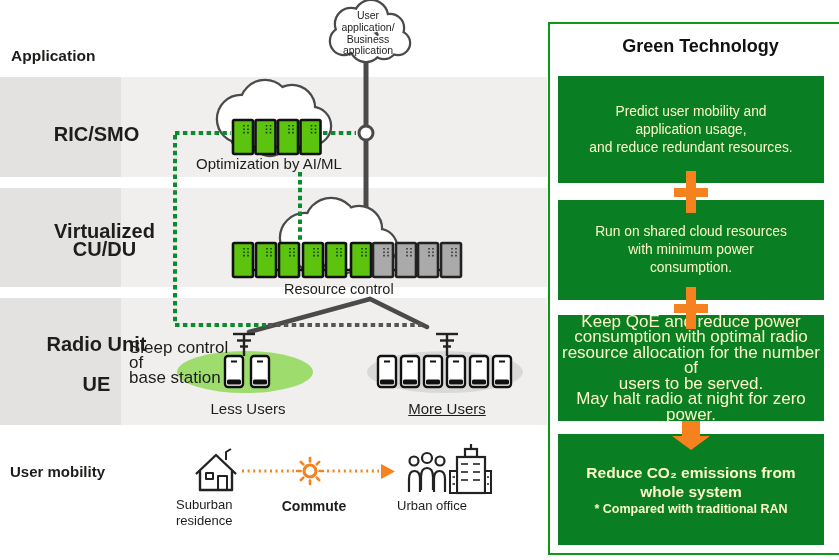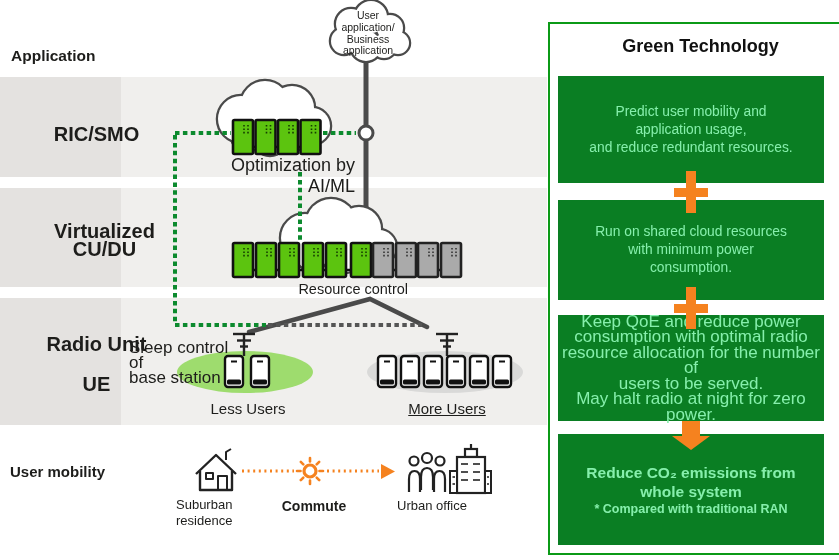--- a/index.html
+++ b/index.html
@@ -10,21 +10,21 @@
   .rowlabel{position:absolute;left:0;width:121px;text-align:center;font-weight:bold;
             font-size:20px;line-height:18px;white-space:pre-line;z-index:3;margin-left:36px;}
   .freelabel{position:absolute;z-index:3;}
   svg.overlay{position:absolute;left:0;top:0;z-index:2;}
   .txt{position:absolute;z-index:4;white-space:pre-line;}
   
   .panel{position:absolute;left:548px;top:22px;width:281px;height:529px;
          border:2px solid #0b9a17;background:#ffffff;z-index:5;padding-left:20px;}
   .panel-title{position:absolute;top:12px;left:0;width:100%;text-align:center;
                font-size:18px;font-weight:bold;color:#111;}
-  .gbox{position:absolute;left:8px;width:266px;background:#0a7e23;color:#86efac;
+  .gbox{position:absolute;left:8px;width:266px;background:#0a7e23;color:#fef9c3;
         display:flex;flex-direction:column;align-items:center;justify-content:center;
         text-align:center;white-space:pre-line;}
   .gbox .big{font-size:13.8px;line-height:18px;}
   .gbox .small{font-size:17px;line-height:15.5px;}
   .gbox .b4title{font-size:15.5px;line-height:19px;font-weight:bold;}
   .gbox .b4note{font-size:12.5px;line-height:16px;font-weight:bold;}
   .plus{position:absolute;left:124px;width:34px;height:42px;z-index:7;}
   .plus::before{content:"";position:absolute;left:0;top:16.5px;width:34px;height:9px;background:#f5821f;}
   .plus::after{content:"";position:absolute;left:12px;top:0;width:10px;height:42px;background:#f5821f;}
   .arrow-shaft{position:absolute;left:132px;top:397px;width:18px;height:15px;background:#f5821f;z-index:7;}
@@ -307,22 +307,22 @@
         <line x1="487" y1="477" x2="489" y2="477"></line>
           <line x1="487" y1="484" x2="489" y2="484"></line>
       </g>
     </g>
   </svg>
 
   <div class="txt" style="left:331px;top:10px;width:74px;text-align:center;font-size:10.5px;line-height:11.8px;">User
 application/
 Business
 application</div>
-  <div class="txt" style="left:183px;top:155px;width:172px;text-align:right;font-size:18px;">Optimization by AI/ML</div>
-  <div class="txt" style="left:284px;top:281px;width:124px;text-align:right;font-size:14.5px;">Resource control</div>
+  <div class="txt" style="left:183px;top:155px;width:172px;text-align:center;font-size:15px;">Optimization by AI/ML</div>
+  <div class="txt" style="left:284px;top:281px;width:124px;text-align:left;font-size:14.5px;">Resource control</div>
   <div class="txt" style="left:129px;top:340px;width:110px;font-size:17px;line-height:15px;">Sleep control of
 base station</div>
   <div class="txt" style="left:198px;top:400px;width:100px;text-align:center;font-size:15px;">Less Users</div>
   <div class="txt" style="left:397px;top:400px;width:100px;text-align:center;font-size:15px;text-decoration:underline;">More Users</div>
   <div class="txt" style="left:176px;top:497px;width:72px;text-align:left;font-size:13px;line-height:15.5px;">Suburban
 residence</div>
   <div class="txt" style="left:277px;top:498px;width:74px;text-align:center;font-size:14px;font-weight:bold;">Commute</div>
   <div class="txt" style="left:391px;top:498px;width:82px;text-align:center;font-size:13px;">Urban office</div>
 
   <div class="panel">

